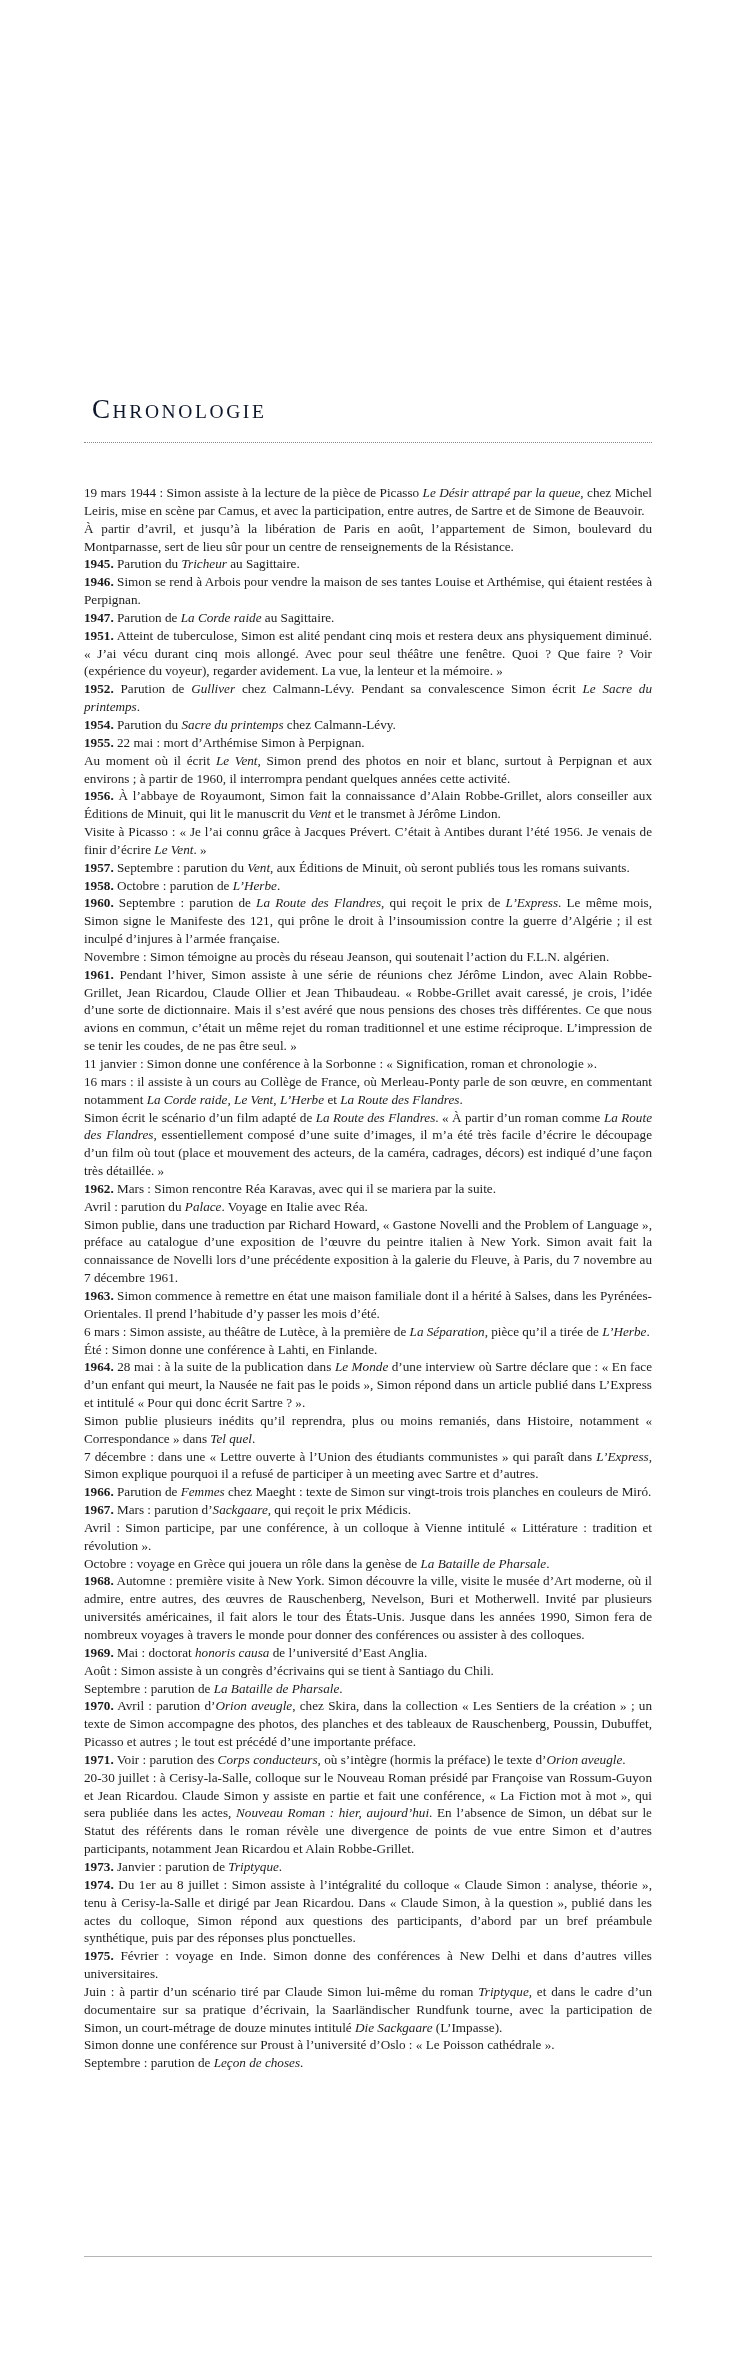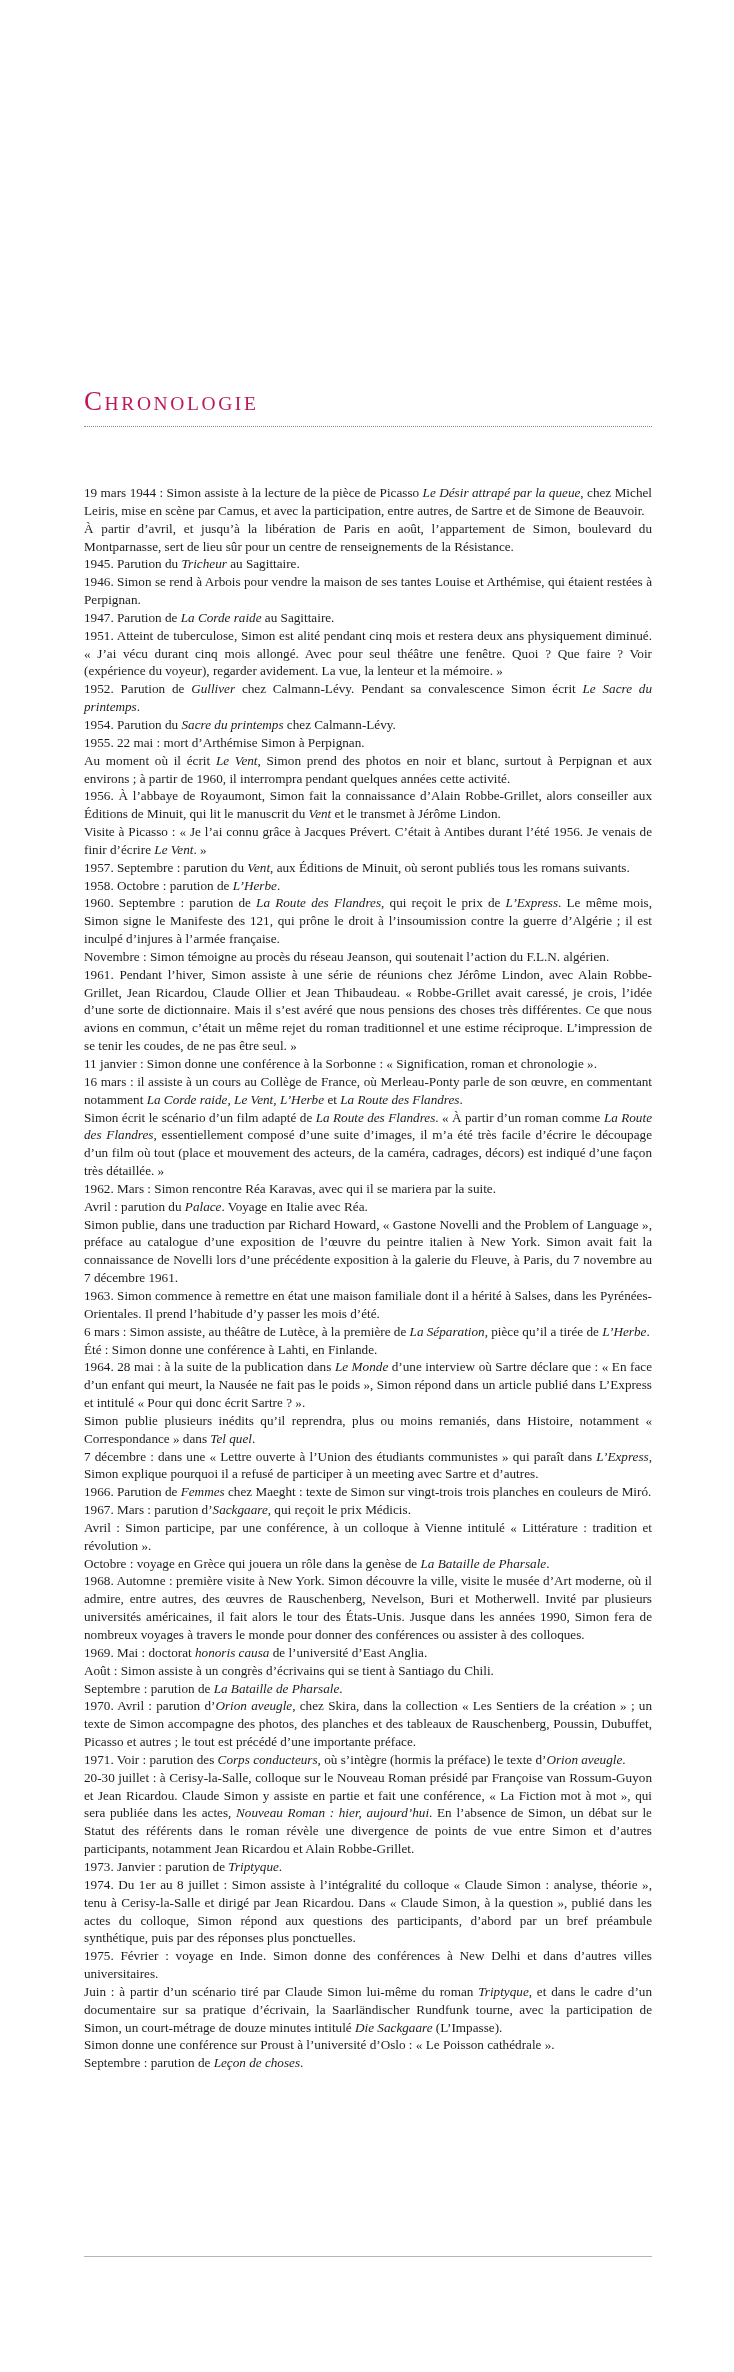--- a/index.html
+++ b/index.html
@@ -10,33 +10,33 @@
     -webkit-font-smoothing: antialiased;
   }
   .page { position: absolute; inset: 0; background: #ffffff; overflow: hidden; }
 
   .doc-header {
     position: absolute; left: 84px; top: 388px; width: 568px;
     border-bottom: 1px dotted #8a8a8a;
     padding-bottom: 11px;
   }
   .doc-title {
-    margin: 0; font-weight: 400; color: #be185d;
+    margin: 8px; font-weight: 400; color: #0f172a;
     font-size: 19.5px; letter-spacing: 2.6px;
     text-transform: uppercase; line-height: 1;
   }
   .doc-title::first-letter { font-size: 27px; }
 
   .doc-body {
     position: absolute; left: 84px; top: 484px; width: 568px;
     font-size: 13.2px; line-height: 17.85px;
     text-align: justify; text-justify: inter-word;
   }
   .doc-body p { margin: 0; padding: 0; }
-  .doc-body .b { font-weight: 400; }
+  .doc-body .b { font-weight: 700; }
   .doc-body .i { font-style: italic; }
 
   .end-rule {
     position: absolute; left: 84px; top: 2256px; width: 568px;
     border-top: 1px solid #b5b5b5; height: 0;
   }
 </style>
 </head>
 <body>
 

